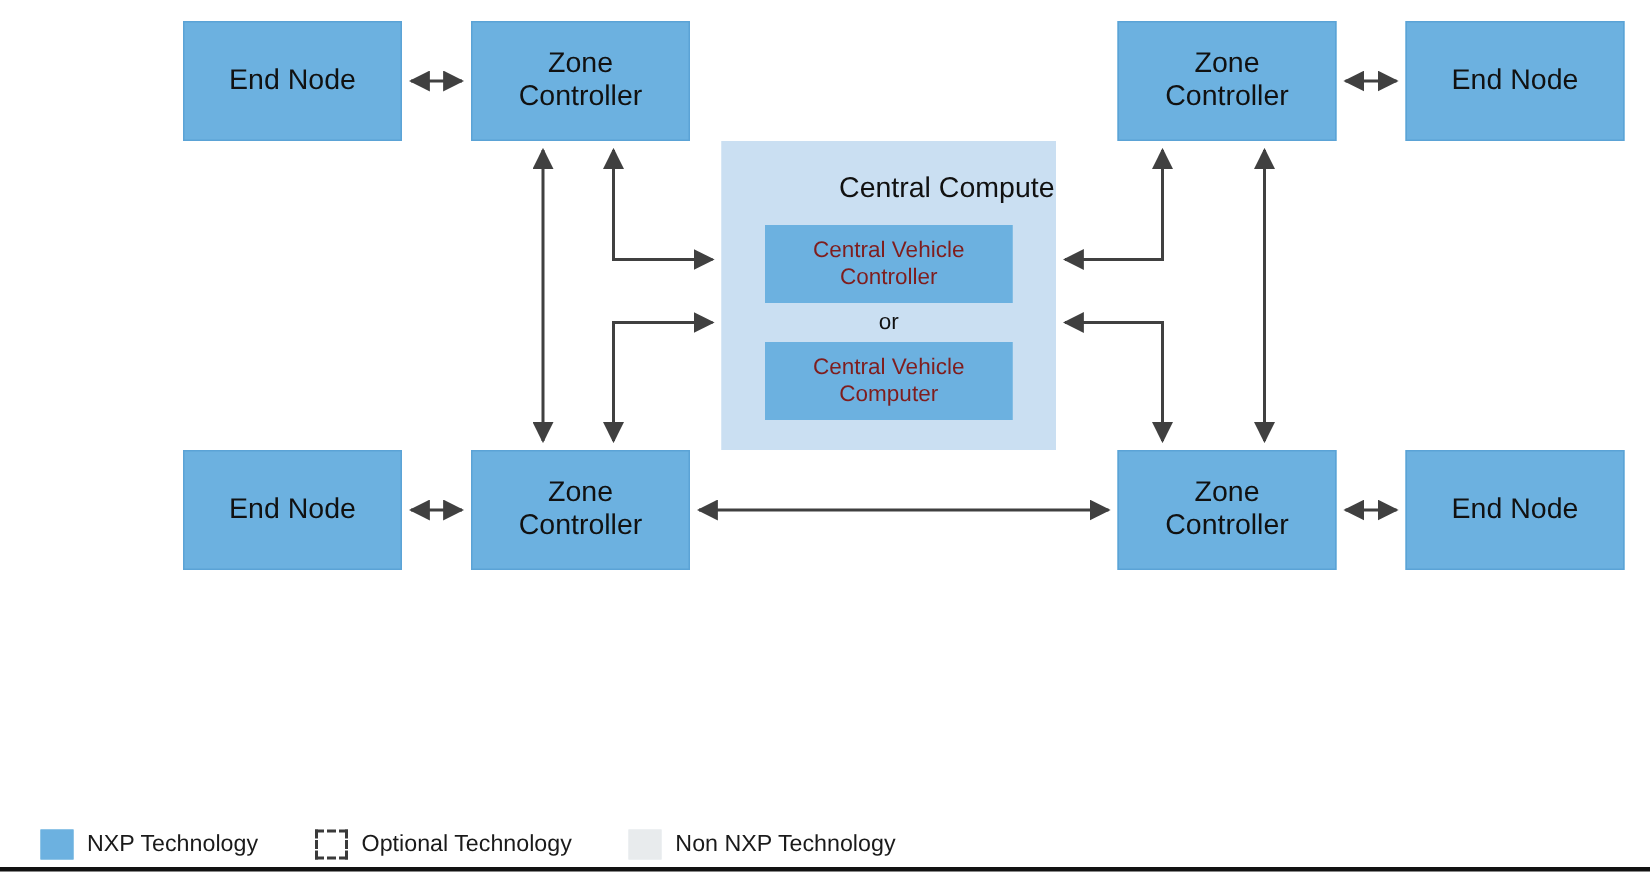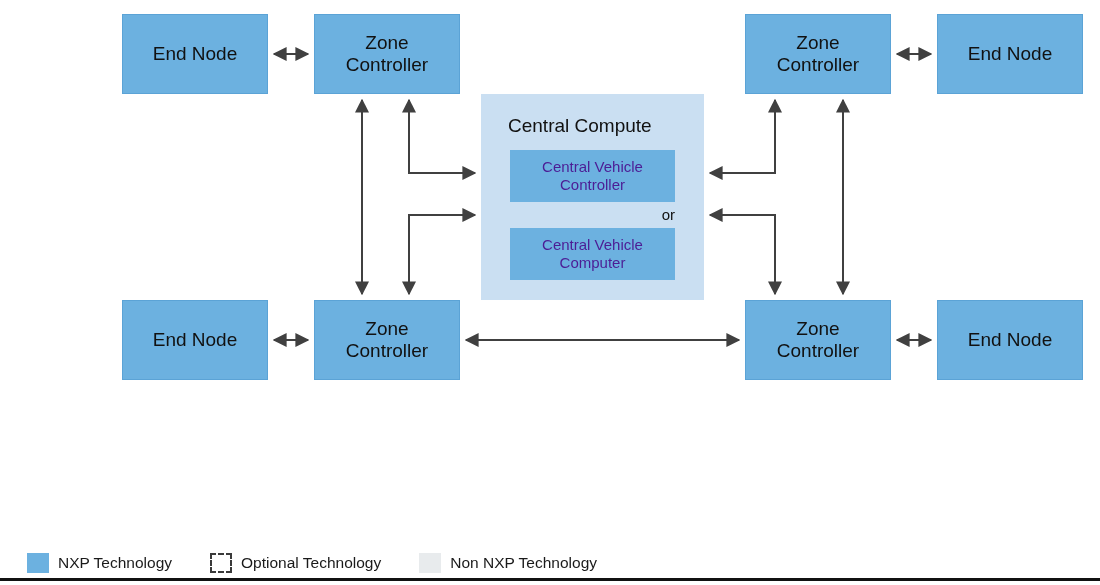--- a/index.html
+++ b/index.html
@@ -44,42 +44,42 @@
     position: absolute;
     box-sizing: border-box;
     background: #cadff2;
     border: 1px solid #cadff2;
   }
   .panel-title {
     position: absolute;
     left: 0;
     right: 0;
     top: 20px;
-    text-align: left;
+    text-align: right;
     font-size: 19px;
     color: #111111;
     padding-left: 26px;
   }
   .panel-box {
     position: absolute;
     box-sizing: border-box;
     background: #6cb1e0;
     border: 1px solid #6cb1e0;
     display: flex;
     align-items: center;
     justify-content: center;
     text-align: center;
     font-size: 15px;
     line-height: 1.2;
-    color: #4c1d95;
+    color: #7f1d1d;
     white-space: pre-line;
   }
   .panel-or {
     position: absolute;
-    text-align: right;
+    text-align: center;
     font-size: 15px;
     color: #111111;
   }
 
   
   #connectors {
     position: absolute;
     left: 0; top: 0;
     width: 1100px;
     height: 585px;

